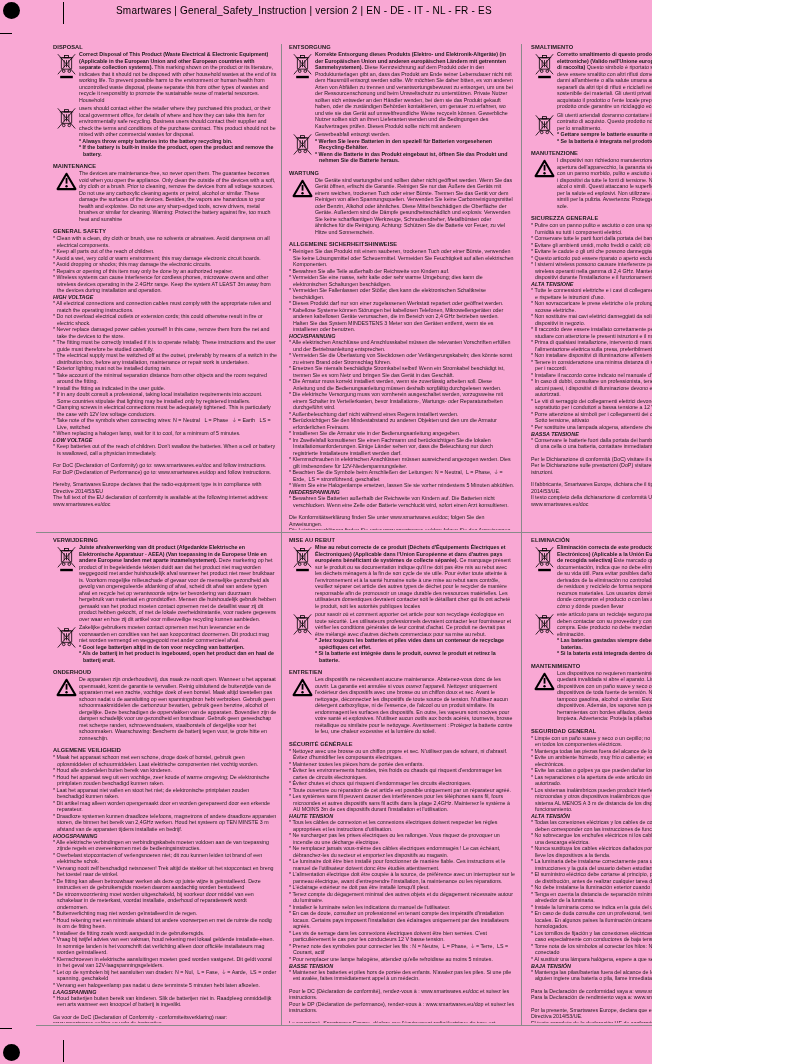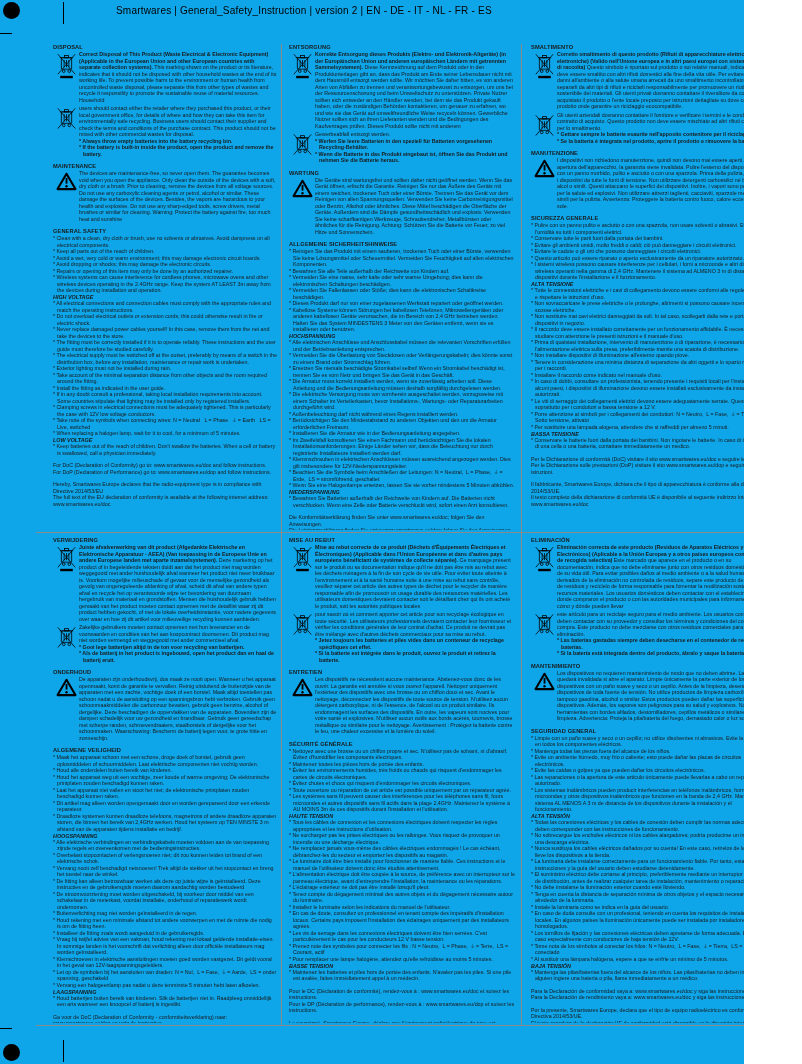--- a/index.html
+++ b/index.html
@@ -1,16 +1,16 @@
 <!DOCTYPE html>
 <html><head>
 <meta charset="utf-8">
 <style>
   html,body{margin:0;padding:0;background:#fff;}
-  .page{position:relative;width:744px;height:1064px;background:#0ea5e9;overflow:hidden;
+  .page{position:relative;width:652px;height:1064px;background:#f9a8d4;overflow:hidden;
         font-family:"Liberation Sans","DejaVu Sans",sans-serif;color:#1a1a1a;}
   
   .reg-dot{position:absolute;width:17px;height:17px;border-radius:50%;background:#000;}
   .dot-tl{left:3px;top:2px;} .dot-tr{left:782px;top:2px;}
   .dot-bl{left:3px;top:1044px;} .dot-br{left:782px;top:1044px;}
   .crop-v{position:absolute;width:1px;height:22px;background:#000;}
   .crop-h{position:absolute;height:1px;width:12px;background:#000;}
   
   .doc-header{position:absolute;left:116px;top:5px;font-size:10px;letter-spacing:.2px;color:#000;white-space:nowrap;}
   

